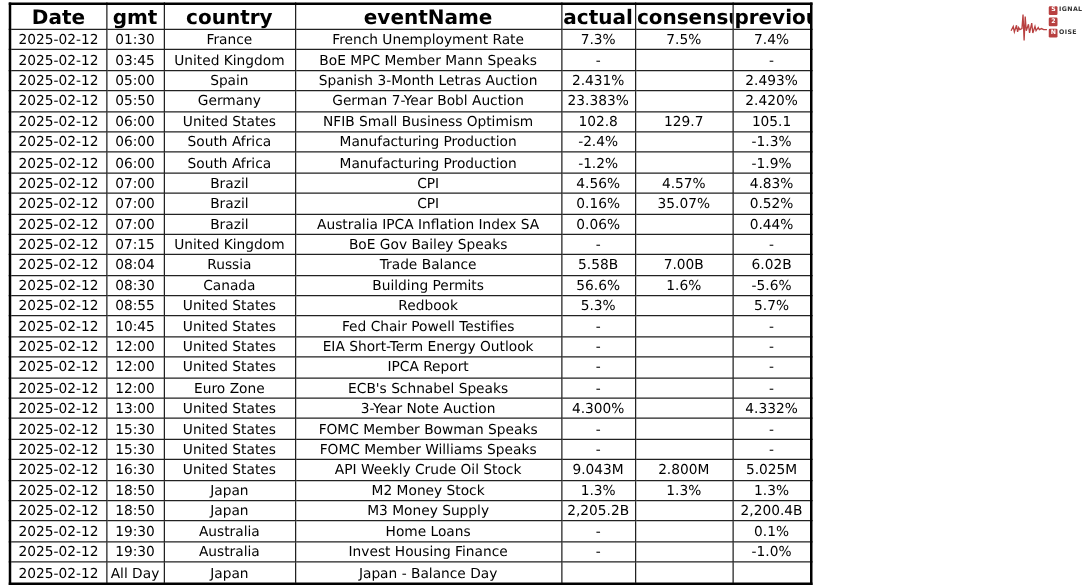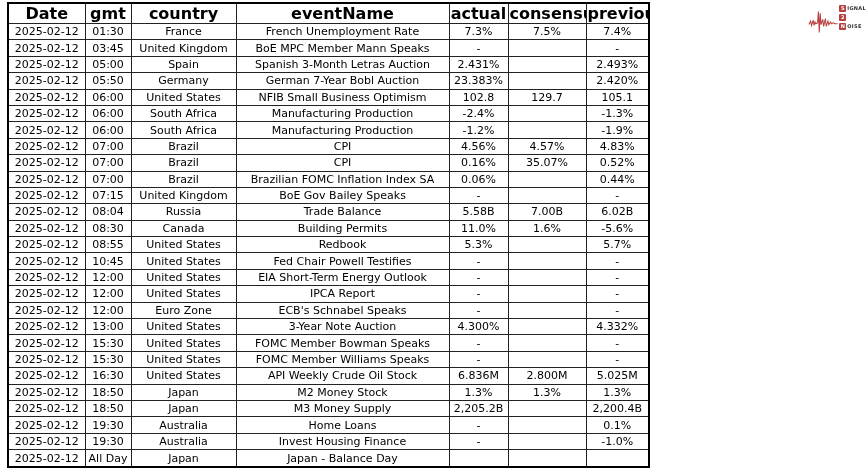--- a/index.html
+++ b/index.html
@@ -139,21 +139,21 @@
           <td>Brazil</td>
           <td>CPI</td>
           <td>0.16%</td>
           <td>35.07%</td>
           <td>0.52%</td>
         </tr>
         <tr>
           <td>2025-02-12</td>
           <td>07:00</td>
           <td>Brazil</td>
-          <td>Brazilian FOMC Inflation Index SA</td>
+          <td>Australia IPCA Inflation Index SA</td>
           <td>0.06%</td>
           <td></td>
           <td>0.44%</td>
         </tr>
         <tr>
           <td>2025-02-12</td>
           <td>07:15</td>
           <td>United Kingdom</td>
           <td>BoE Gov Bailey Speaks</td>
           <td>-</td>
@@ -167,21 +167,21 @@
           <td>Trade Balance</td>
           <td>5.58B</td>
           <td>7.00B</td>
           <td>6.02B</td>
         </tr>
         <tr>
           <td>2025-02-12</td>
           <td>08:30</td>
           <td>Canada</td>
           <td>Building Permits</td>
-          <td>11.0%</td>
+          <td>56.6%</td>
           <td>1.6%</td>
           <td>-5.6%</td>
         </tr>
         <tr>
           <td>2025-02-12</td>
           <td>08:55</td>
           <td>United States</td>
           <td>Redbook</td>
           <td>5.3%</td>
           <td></td>
@@ -248,21 +248,21 @@
           <td>FOMC Member Williams Speaks</td>
           <td>-</td>
           <td></td>
           <td>-</td>
         </tr>
         <tr>
           <td>2025-02-12</td>
           <td>16:30</td>
           <td>United States</td>
           <td>API Weekly Crude Oil Stock</td>
-          <td>6.836M</td>
+          <td>9.043M</td>
           <td>2.800M</td>
           <td>5.025M</td>
         </tr>
         <tr>
           <td>2025-02-12</td>
           <td>18:50</td>
           <td>Japan</td>
           <td>M2 Money Stock</td>
           <td>1.3%</td>
           <td>1.3%</td>

